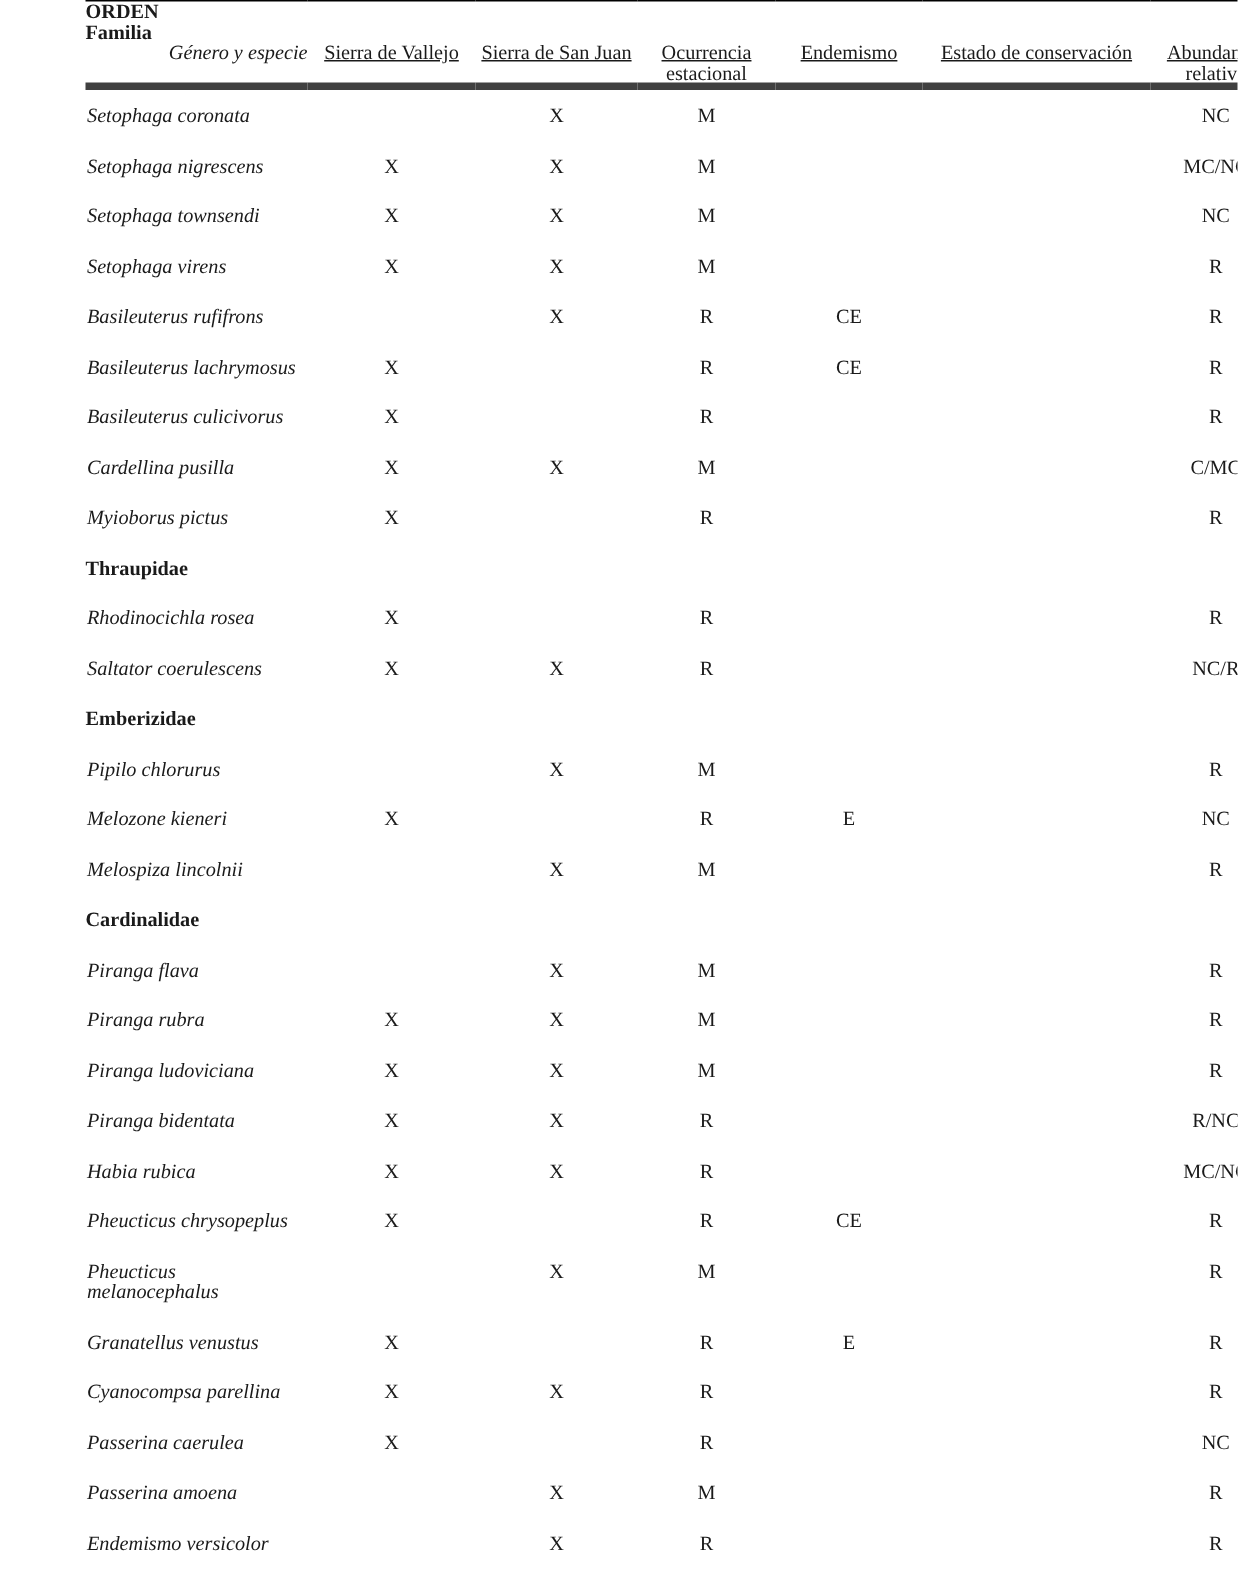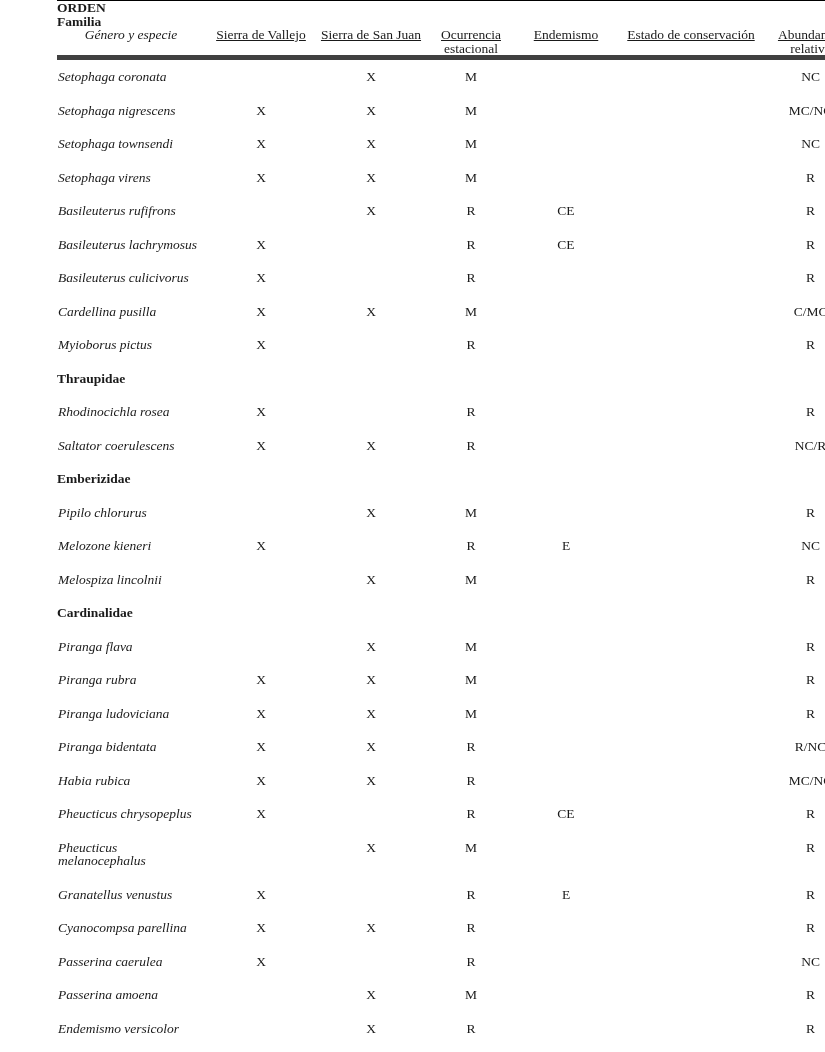--- a/index.html
+++ b/index.html
@@ -61,21 +61,21 @@
   .hdr-orden td { padding-top: 11px; }
 
   .hdr-cols td {
     font-size: 13.5px;
     padding-top: 6px;
     padding-bottom: 1px;
   }
   .hdr-cols td.genero {
     font-style: italic;
     font-weight: normal;
-    text-align: center;
+    text-align: right;
   }
   .hdr-cols td.ctr { text-align: center; text-decoration: underline; }
 
   .hdr-cols2 td {
     font-size: 13.5px;
     padding-top: 5px;
     padding-bottom: 7px;
     text-align: center;
   }
 

